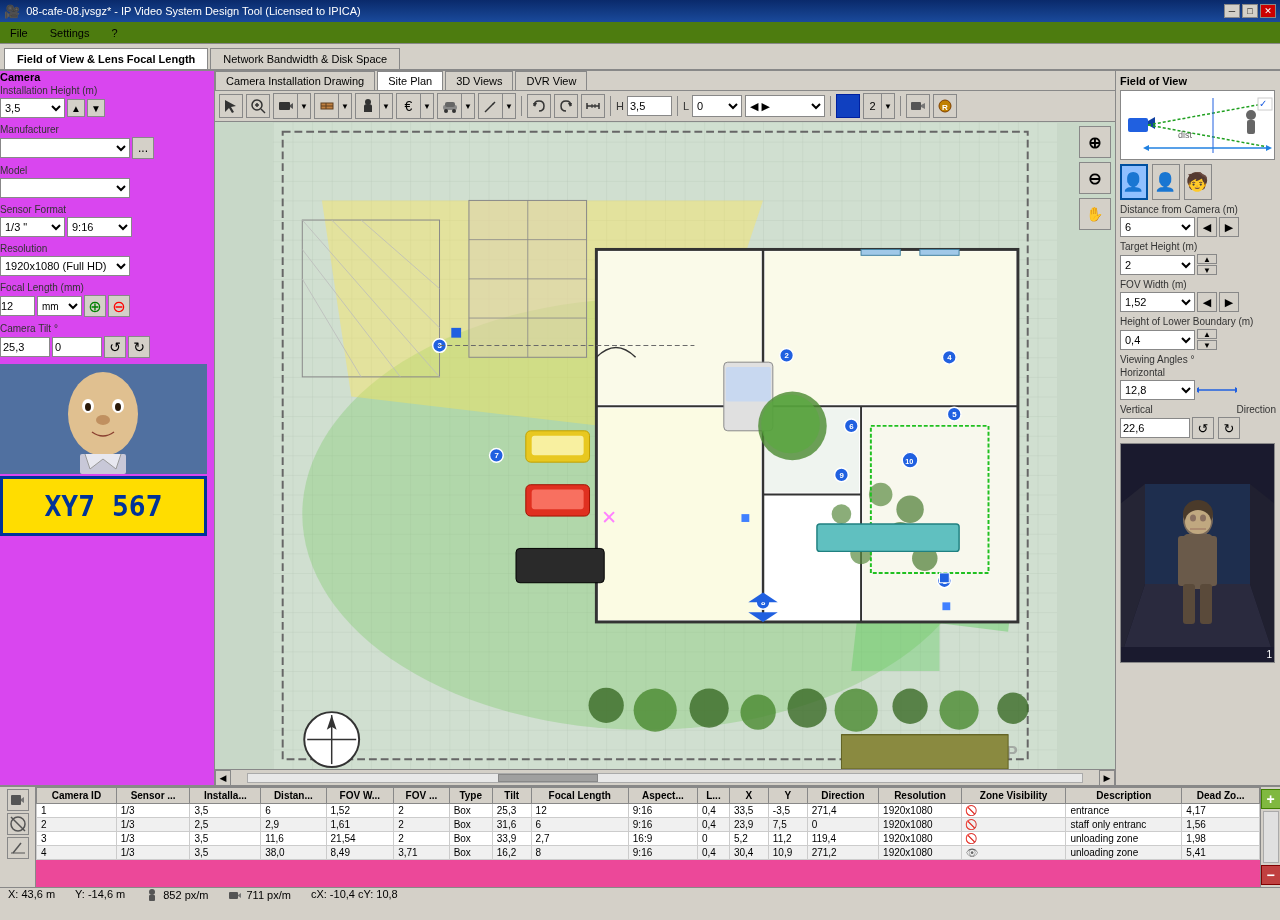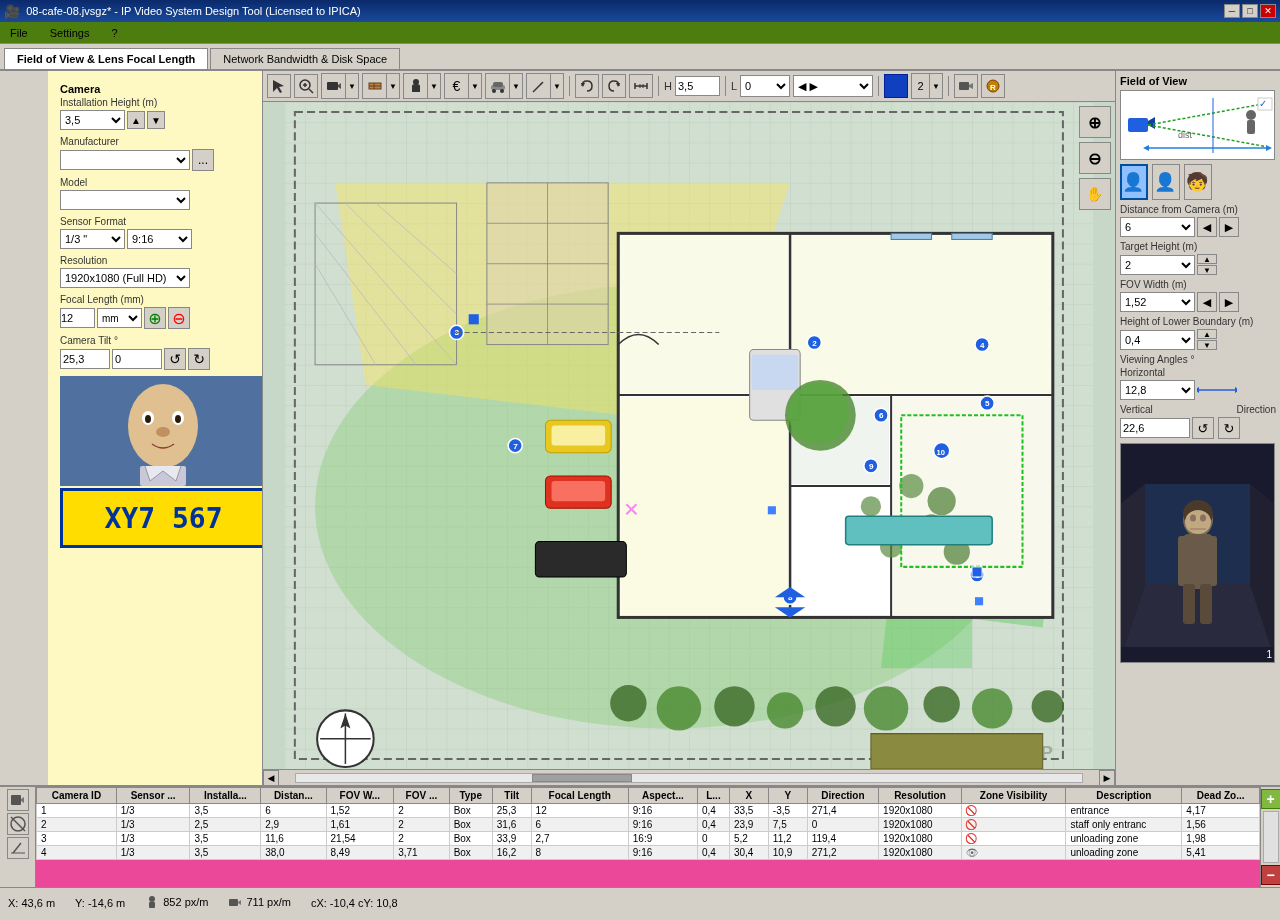--- a/index.html
+++ b/index.html
@@ -17,21 +17,21 @@
 
     
     #tabbar-top { background: #d4d0c8; display: flex; align-items: flex-start; padding: 4px 4px 0 4px; gap: 2px; border-bottom: 2px solid #888; }
     .tab-top { padding: 4px 12px; background: #d4d0c8; border: 1px solid #888; border-bottom: none; cursor: pointer; font-size: 11px; }
     .tab-top.active { background: white; font-weight: bold; }
 
     
     #main { display: flex; height: calc(920px - 22px - 22px - 30px - 110px - 22px); }
 
     
-    #left-panel { width: 215px; background: #fef9c3; border-right: 1px solid #888; padding: 12px; overflow-y: auto; flex-shrink: 0; margin-left: 48px; }
+    #left-panel { width: 215px; background: #d946ef; border-right: 1px solid #888; padding: 0; overflow-y: auto; flex-shrink: 0; }
     .panel-section { margin-bottom: 6px; }
     .panel-label { font-size: 11px; font-weight: bold; margin-bottom: 2px; color: #000; }
     .panel-sublabel { font-size: 10px; color: #333; margin-bottom: 2px; }
     .input-row { display: flex; align-items: center; gap: 2px; margin-bottom: 4px; }
     select, input[type="text"], input[type="number"] { font-size: 11px; height: 20px; border: 1px solid #888; background: white; }
     .dropdown-wide { width: 130px; }
     .dropdown-sm { width: 65px; }
     .btn-arrow { width: 18px; height: 18px; background: #d4d0c8; border: 1px solid #888; display: flex; align-items: center; justify-content: center; cursor: pointer; font-size: 10px; }
     .btn-icon { width: 22px; height: 22px; background: #d4d0c8; border: 1px solid #888; display: flex; align-items: center; justify-content: center; cursor: pointer; font-size: 12px; }
     .input-num { width: 50px; height: 20px; border: 1px solid #888; font-size: 11px; padding: 0 2px; }
@@ -74,21 +74,21 @@
     #bottom-table { height: 102px; border-top: 2px solid #888; background: #ec4899; overflow: hidden; position: relative; }
     #table-container { height: 110px; overflow: auto; }
     table { border-collapse: collapse; font-size: 10px; width: 100%; }
     th { background: #d4d0c8; border: 1px solid #888; padding: 2px 4px; white-space: nowrap; position: sticky; top: 0; z-index: 1; }
     td { border: 1px solid #ccc; padding: 1px 4px; white-space: nowrap; }
     tr:nth-child(even) td { background: #f0f0f0; }
     tr:nth-child(odd) td { background: white; }
     .eye-icon { color: #666; }
 
     
-    #statusbar { background: #d4d0c8; border-top: 1px solid #888; height: 22px; display: flex; align-items: flex-end; padding: 0 8px; gap: 20px; font-size: 11px; }
+    #statusbar { background: #d4d0c8; border-top: 1px solid #888; height: 22px; display: flex; align-items: flex-start; padding: 0 8px; gap: 20px; font-size: 11px; }
     .status-item { display: flex; align-items: center; gap: 4px; }
     
     
     #hscrollbar { height: 16px; background: #d4d0c8; border-top: 1px solid #888; display: flex; align-items: center; }
     #hscrollbar-track { flex: 1; height: 10px; background: #e8e8e8; border: 1px solid #aaa; margin: 0 16px; position: relative; }
     #hscrollbar-thumb { width: 100px; height: 8px; background: #a0a0a0; border: 1px solid #888; position: absolute; left: 30%; }
     .scroll-arrow { width: 16px; height: 16px; background: #d4d0c8; border: 1px solid #888; display: flex; align-items: center; justify-content: center; cursor: pointer; font-size: 9px; }
 
     .tb-btn-split { display: flex; border: 1px solid #888; }
     .tb-btn-split-main { width: 24px; height: 24px; background: #d4d0c8; display: flex; align-items: center; justify-content: center; cursor: pointer; font-size: 12px; border-right: 1px solid #888; }
@@ -214,20 +214,26 @@
       </svg>
     </div>
 
     <div style="margin-top:2px;">
       <div class="plate-preview">XY7 567</div>
     </div>
   </div>
 
   <div id="canvas-area" style="display:flex;flex-direction:column;">
 
+    <div id="canvas-tabs">
+      <div class="canvas-tab">Camera Installation Drawing</div>
+      <div class="canvas-tab active">Site Plan</div>
+      <div class="canvas-tab">3D Views</div>
+      <div class="canvas-tab">DVR View</div>
+    </div>
 
     <div id="toolbar">
 
       <div class="tb-btn" title="Select">
         <svg width="16" height="16">
             <polygon points="2,2 2,14 6,10 9,15 11,14 8,9 13,8" fill="#333"></polygon>
           </svg>
       </div>
       <div class="tb-btn" title="Zoom">
         <svg width="16" height="16">

